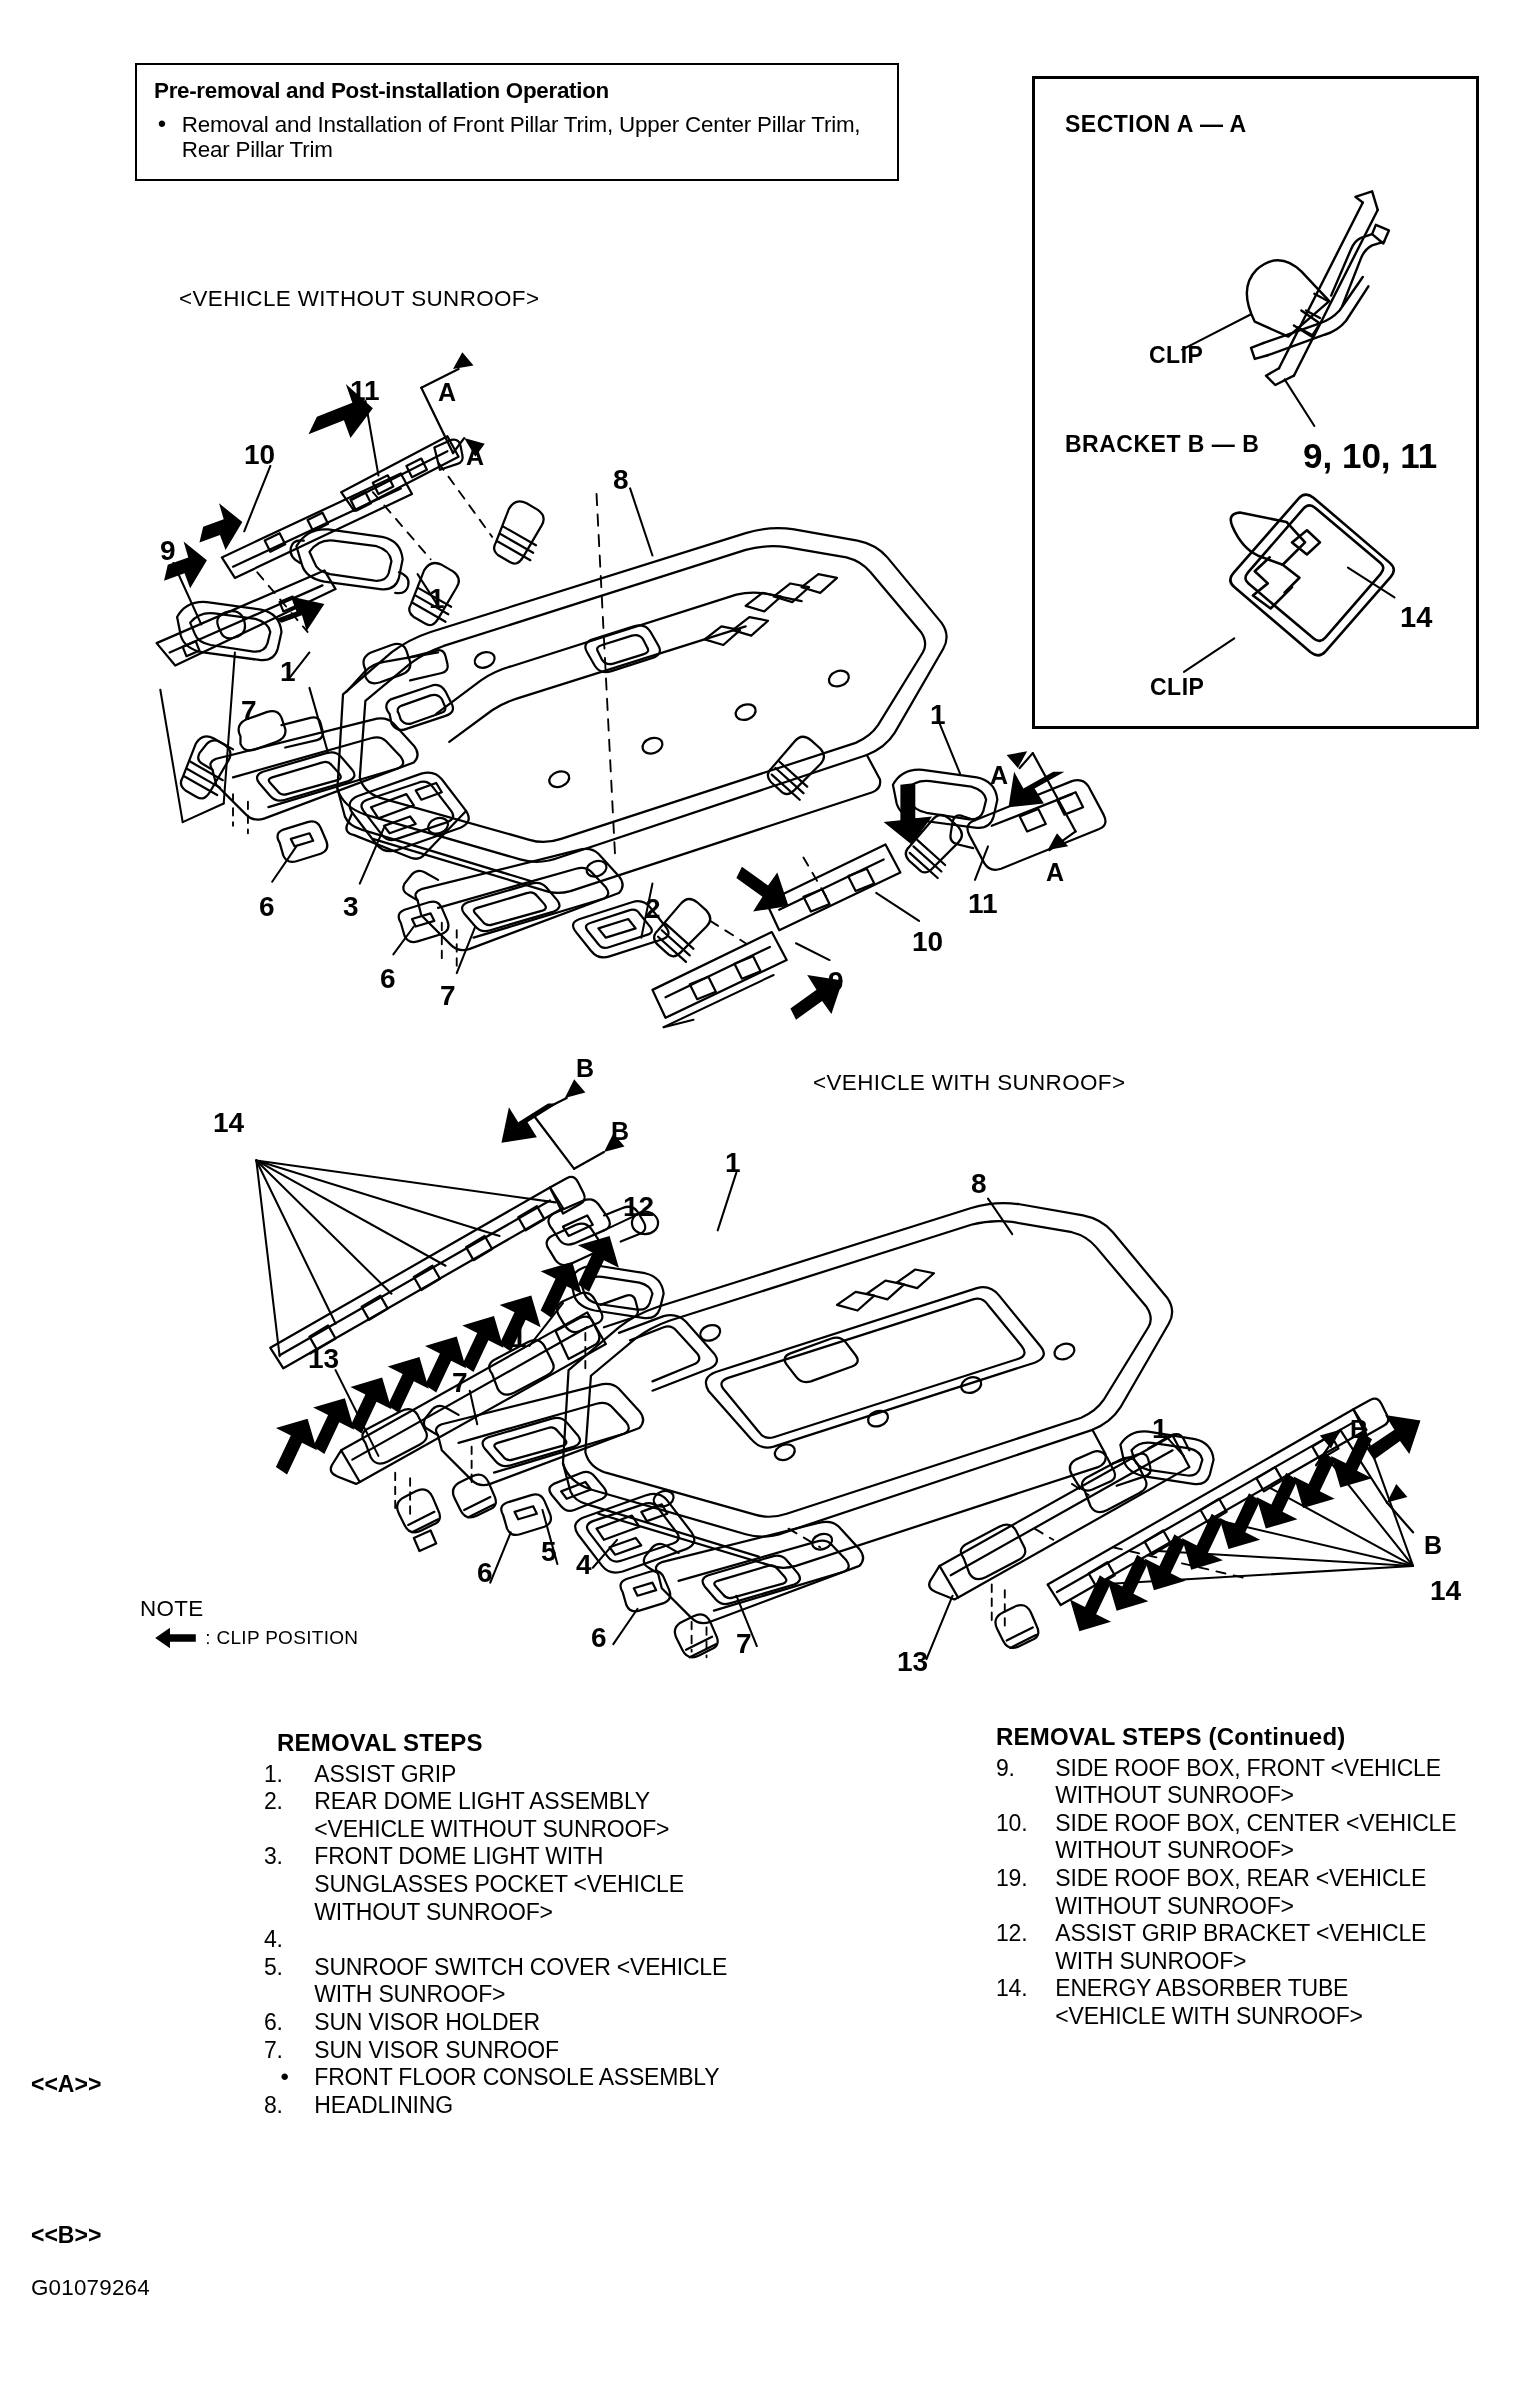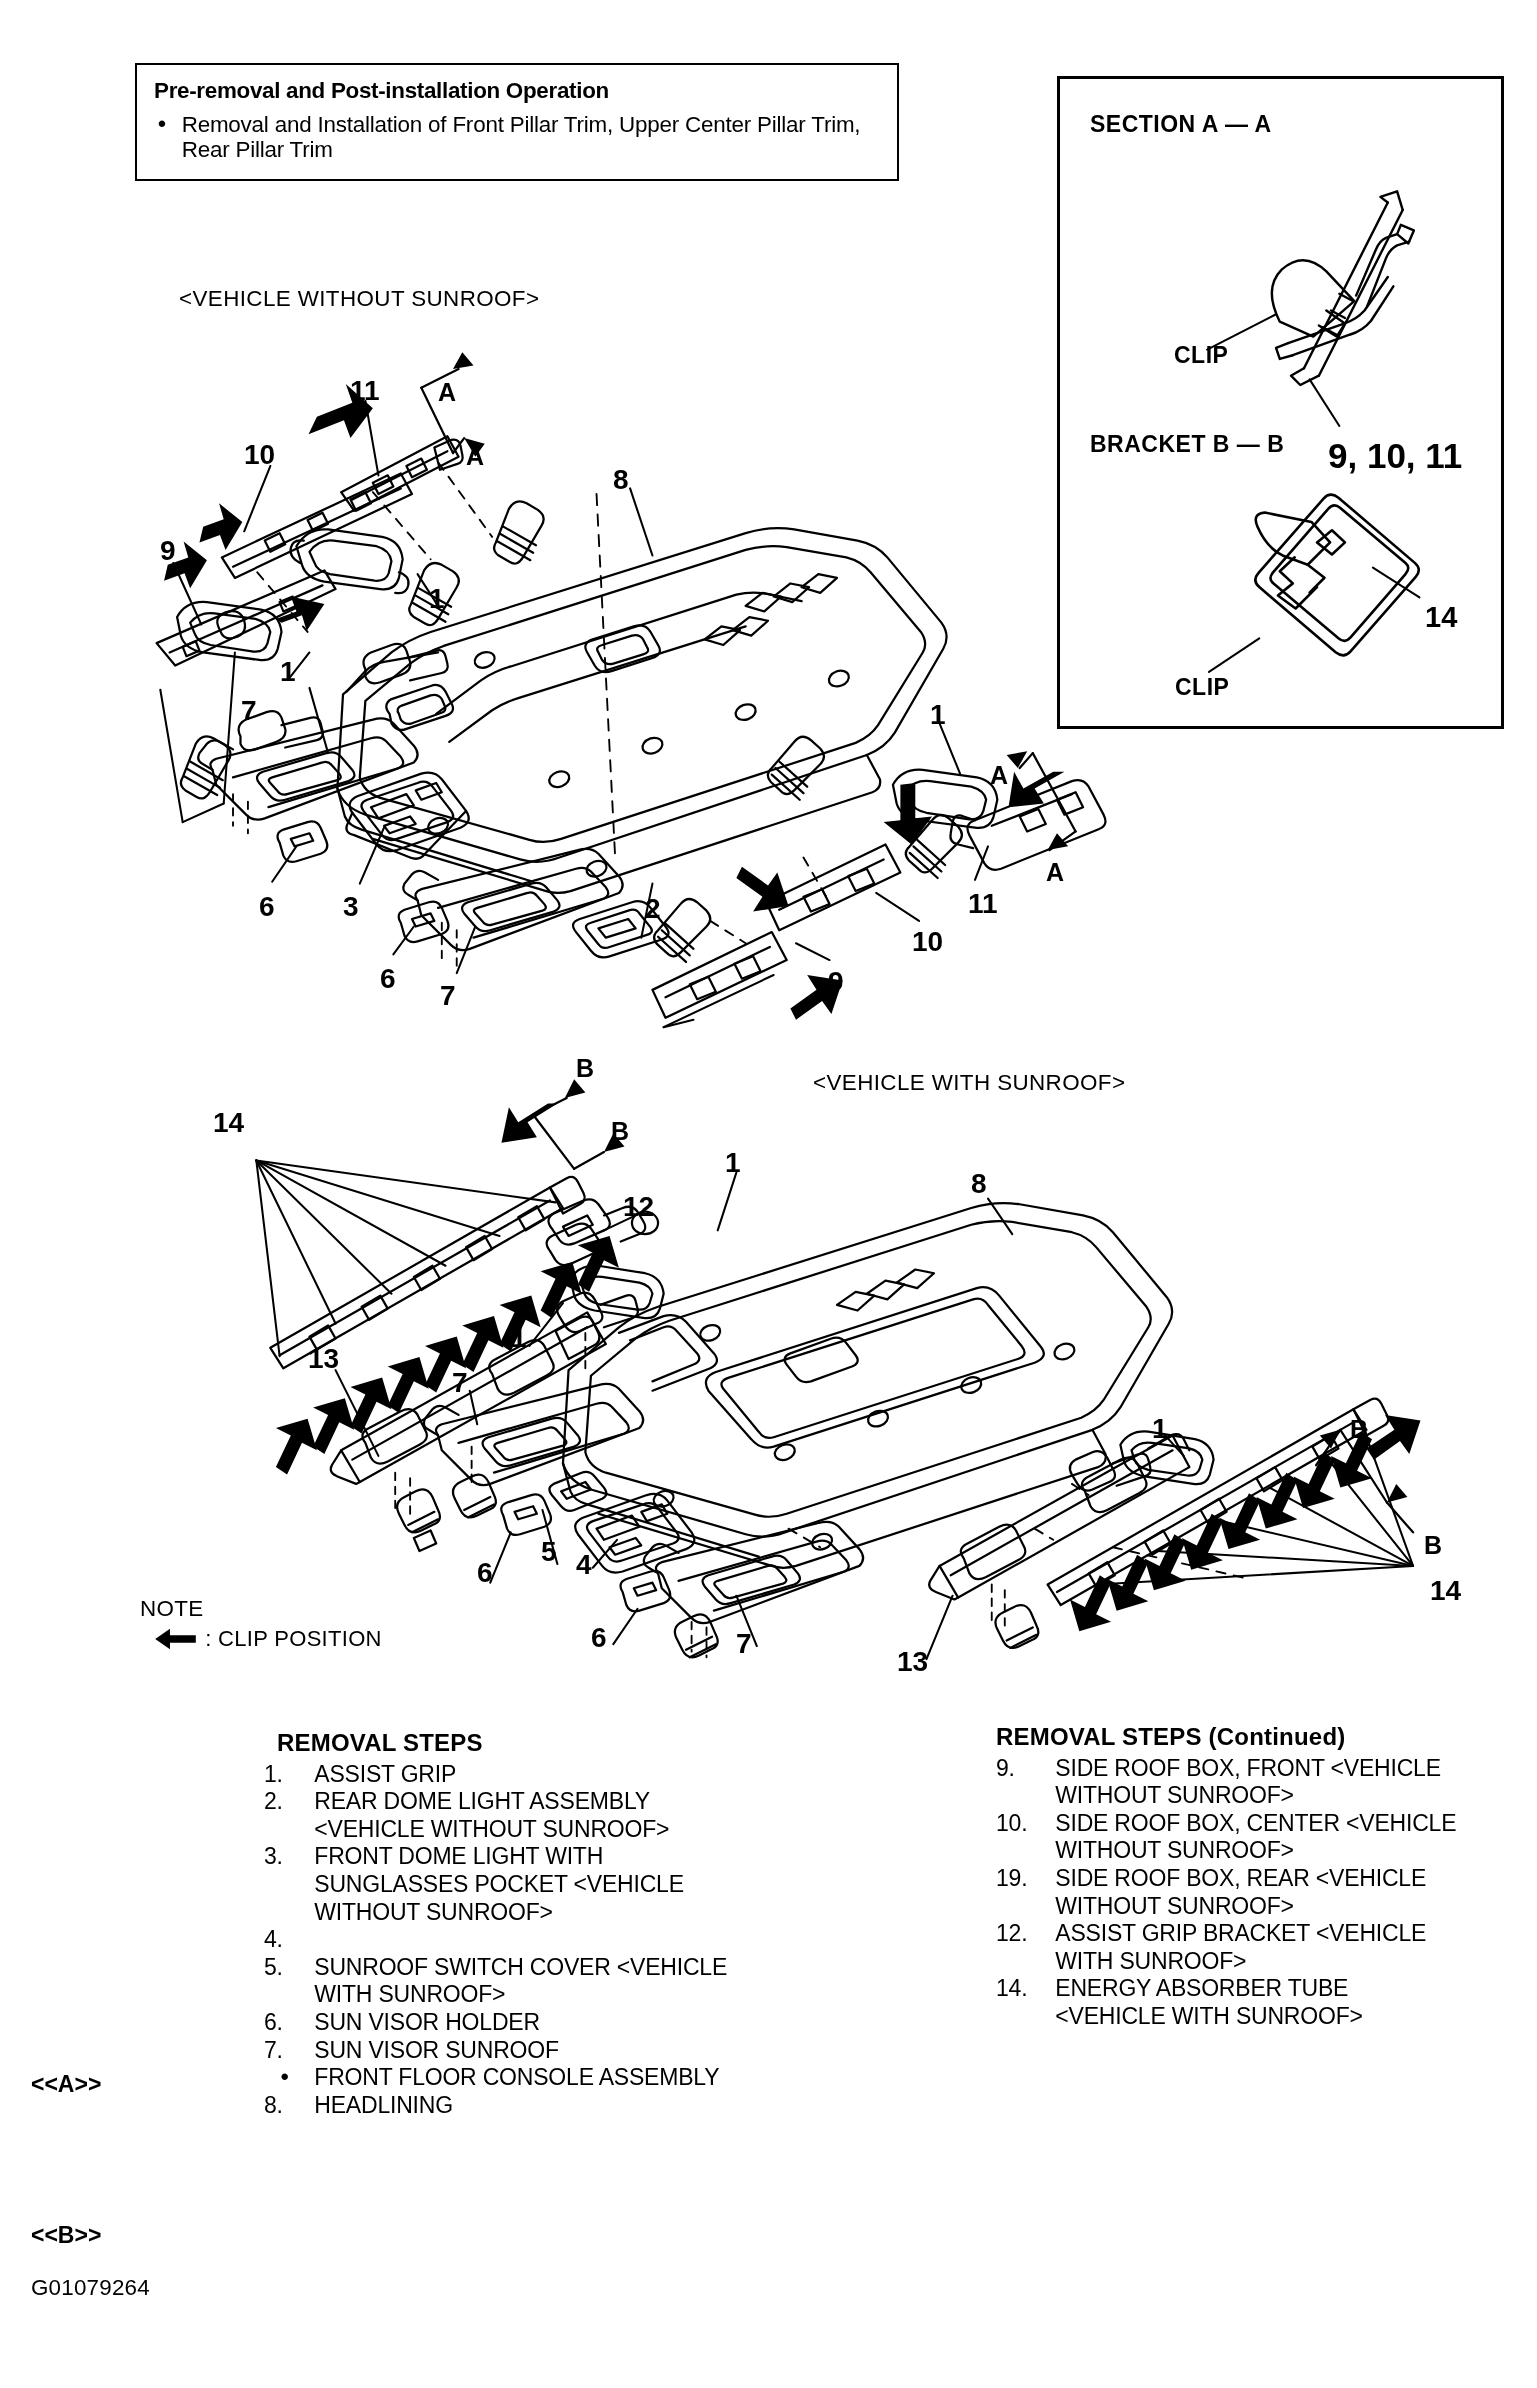--- a/index.html
+++ b/index.html
@@ -49,21 +49,21 @@
   }
   #prenote-text {
     font-size: 22.4px;
     line-height: 1.12;
     letter-spacing: -0.2px;
   }
 
   
   #section-box {
     position: absolute;
-    left: 1057px;
+    left: 1032px;
     top: 76px;
     width: 447px;
     height: 653px;
     border: 3.7px solid #000;
     box-sizing: border-box;
     background: #fff;
   }
   .section-title {
     position: absolute;
     font-weight: bold;
@@ -136,21 +136,21 @@
     letter-spacing: 0.3px;
   }
   #note-row {
     display: flex;
     align-items: center;
     margin-top: 3.7px;
     margin-left: 15px;
   }
   #note-arrow { margin-right: 9.3px; }
   #note-text {
-    font-size: 22px;
+    font-size: 19px;
     letter-spacing: 0.3px;
   }
 
   
   .steps-col {
     position: absolute;
     font-size: 23px;
     line-height: 1.2;
   }
   #steps-left { left: 264px; top: 1729px; width: 466px; }

